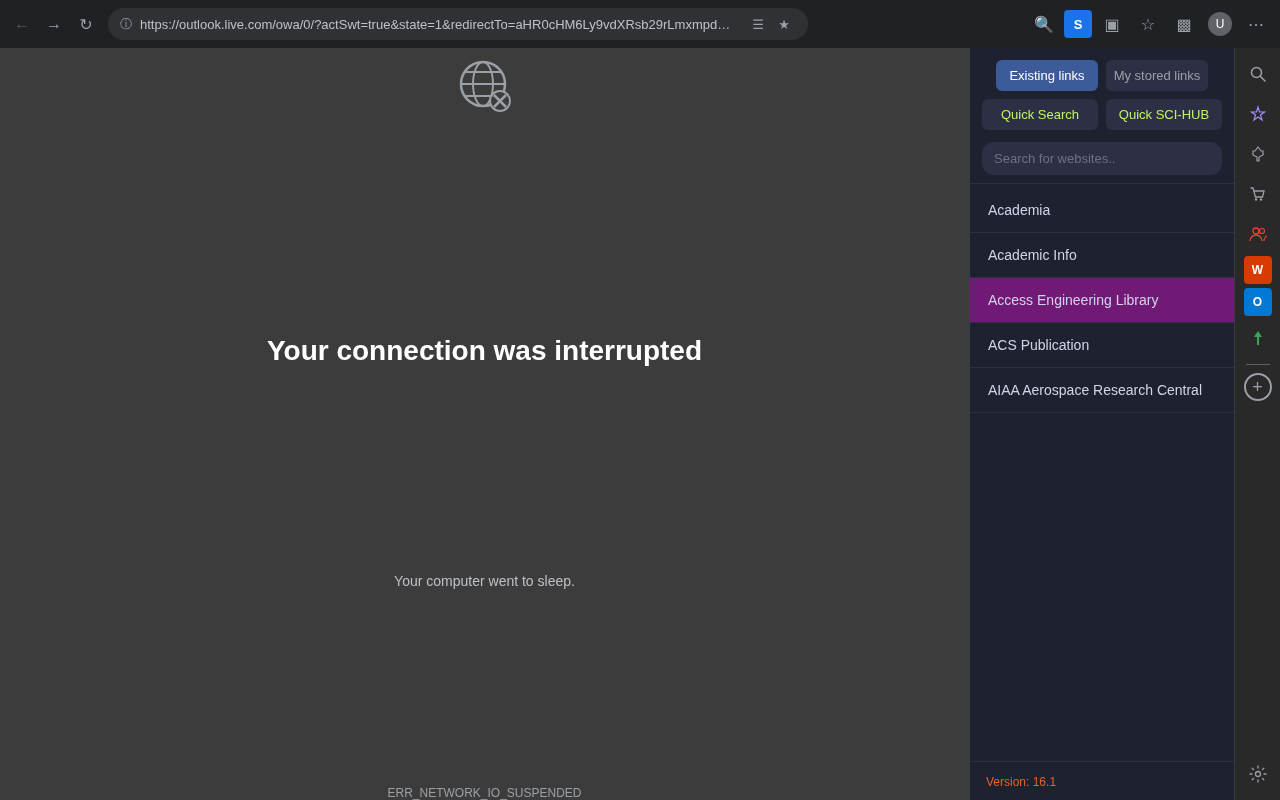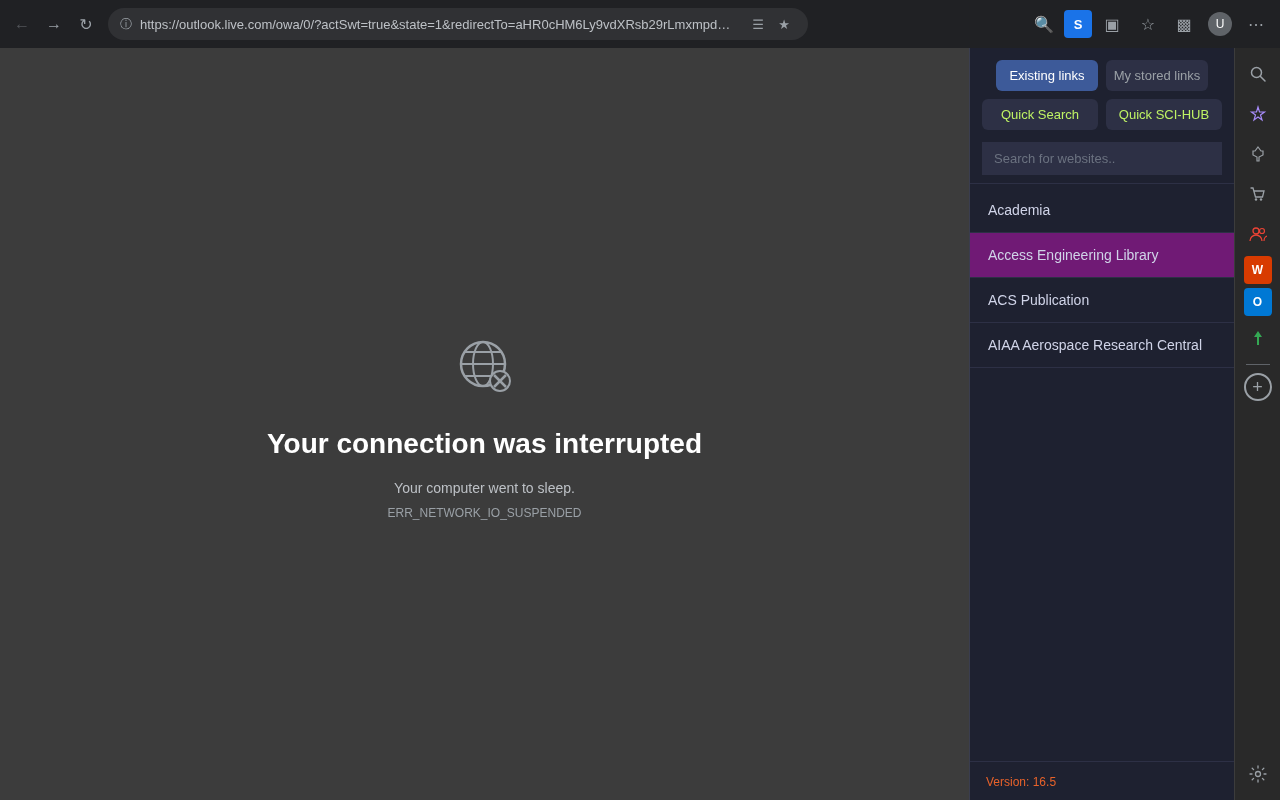--- a/index.html
+++ b/index.html
@@ -138,21 +138,21 @@
       height: calc(800px - 48px);
     }
 
     
     .error-page {
       flex: 1;
       background: #3c3c3c;
       display: flex;
       flex-direction: column;
       align-items: center;
-      justify-content: center;
+      justify-content: space-between;
       gap: 20px;
     }
 
     .globe-icon {
       width: 80px;
       height: 80px;
       color: #9aa0a6;
     }
 
     .error-title {
@@ -288,21 +288,21 @@
       color: #bef264;
       cursor: pointer;
       font-size: 13px;
       font-weight: 500;
       text-align: center;
     }
 
     .search-box {
       margin: 4px 12px 8px;
       background: #2d3045;
-      border-radius: 0;
+      border-radius: 12px;
       border: none;
       padding: 9px 12px;
       color: #9aa0a6;
       font-size: 13px;
       width: calc(100% - 24px);
       outline: none;
     }
 
     .search-box::placeholder { color: #6b7280; }
 
@@ -404,33 +404,36 @@
       <button class="ext-action-btn">Quick Search</button>
       <button class="ext-action-btn">Quick SCI-HUB</button>
     </div>
 
     <input class="search-box" type="text" placeholder="Search for websites.." style="">
 
     <div class="links-list">
       <div class="link-item">
         <span>Academia</span>
       </div>
+      <div class="link-item">
+        <span>Academic Info</span>
+      </div>
       <div class="link-item highlighted">
         <span>Access Engineering Library</span>
       </div>
       <div class="link-item">
         <span>ACS Publication</span>
       </div>
       <div class="link-item">
         <span>AIAA Aerospace Research Central</span>
       </div>
     </div>
 
     <div class="ext-popup-footer">
-      <span class="version-text">Version: 16.5</span>
+      <span class="version-text">Version: 16.1</span>
     </div>
   </div>
 
   <div class="right-sidebar">
     <button class="sidebar-icon-btn">
       <svg width="18" height="18" viewBox="0 0 18 18" fill="none">
           <circle cx="7.5" cy="7.5" r="5" stroke="#9aa0a6" stroke-width="1.5"></circle>
           <line x1="11.5" y1="11.5" x2="16" y2="16" stroke="#9aa0a6" stroke-width="1.5" stroke-linecap="round"></line>
         </svg>
     </button>

